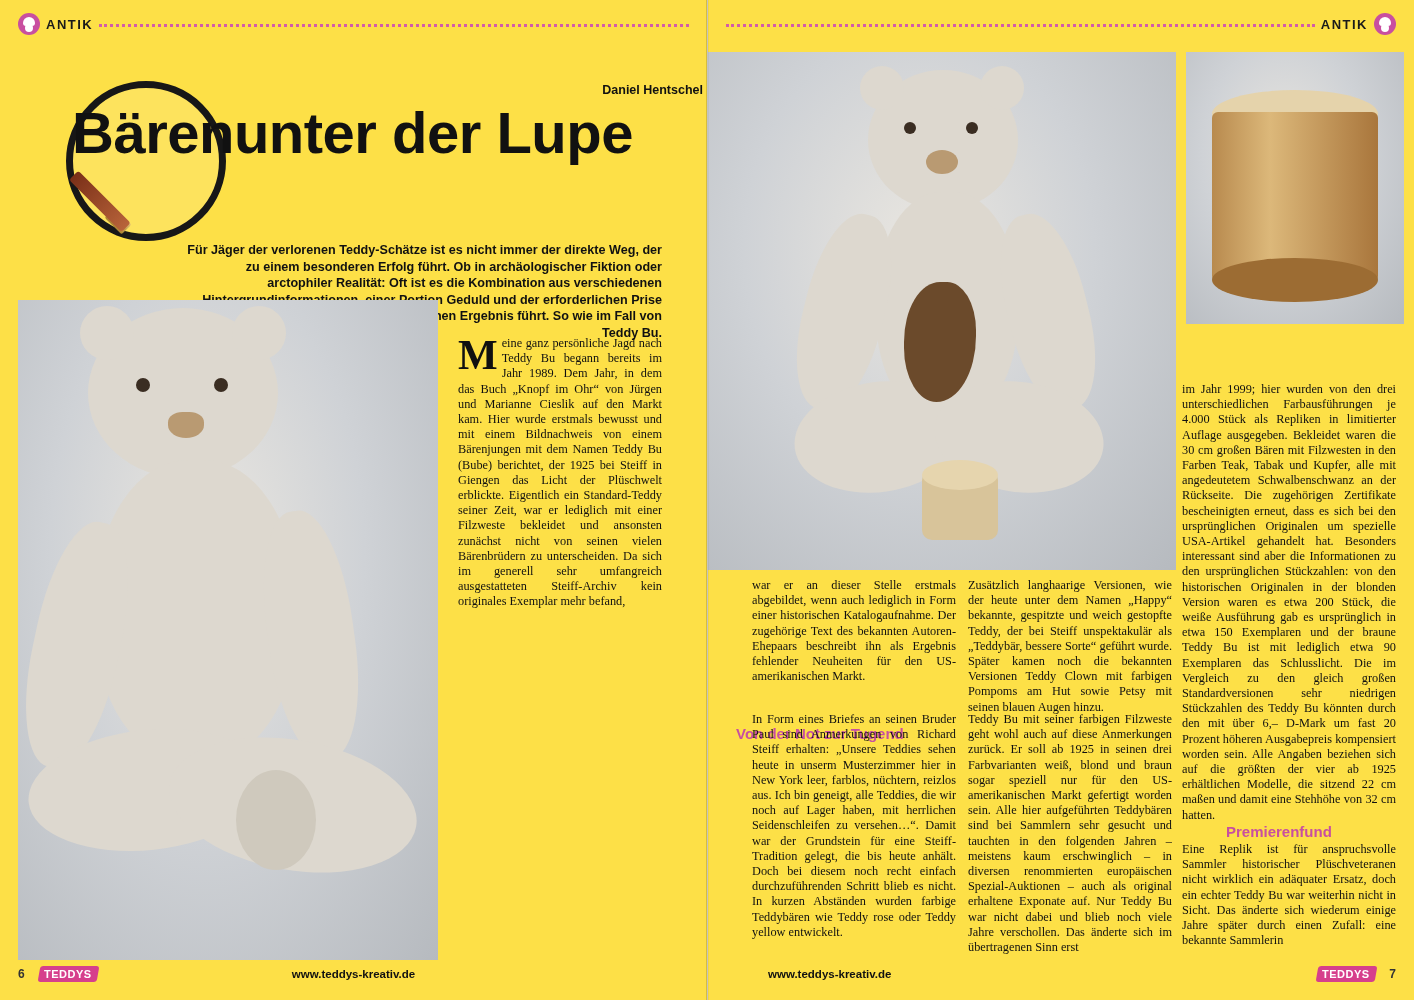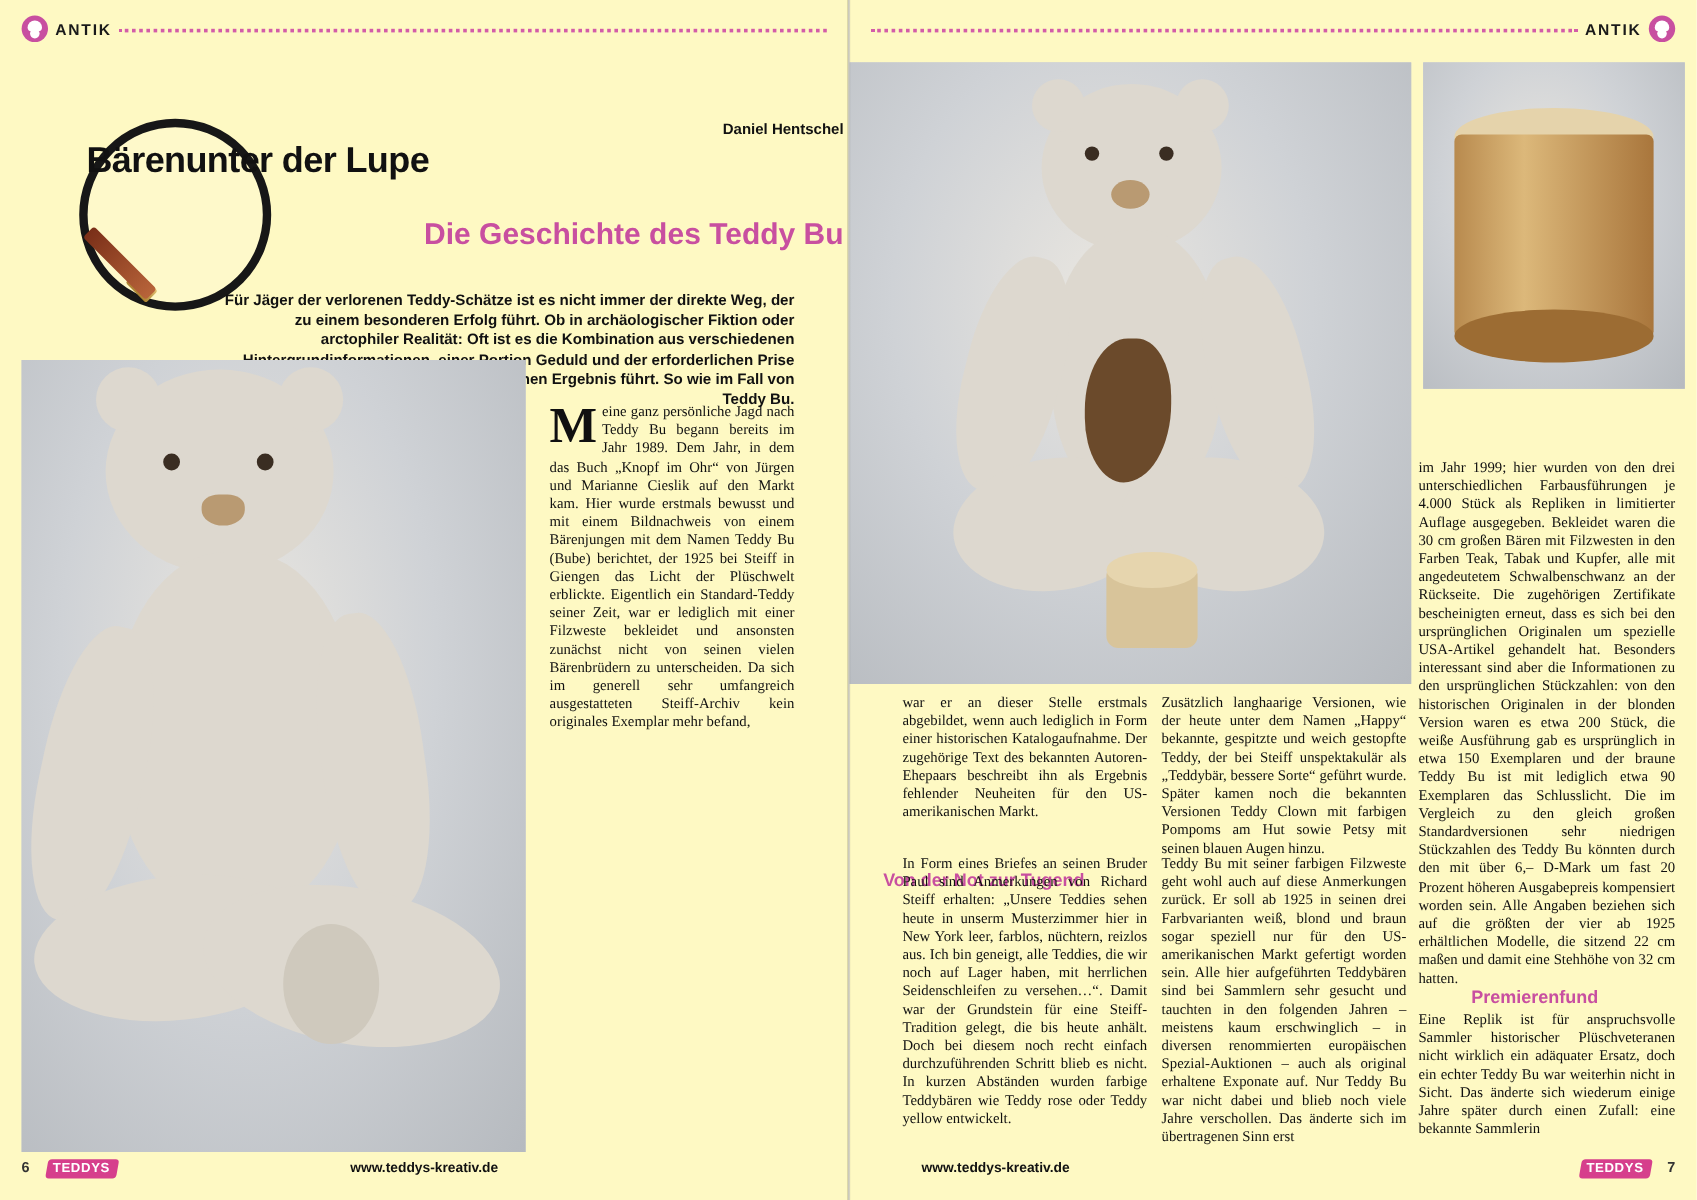--- a/index.html
+++ b/index.html
@@ -5,21 +5,21 @@
   * { box-sizing: border-box; }
   html, body { margin:0; padding:0; }
   body {
     width:1414px; height:1000px;
     font-family:"Liberation Serif", serif;
     background:#ffffff;
     overflow:hidden;
     position:relative;
   }
   .spread { position:absolute; inset:0; display:flex; }
-  .page { position:relative; height:1000px; background:#fef9c3; }
+  .page { position:relative; height:1000px; background:#fde047; }
   .page-left { width:707px; }
   .page-right { width:707px; border-left:1px solid #d8d8d8; }
 
   
   .runhead {
     position:absolute; top:10px; height:28px;
     display:flex; align-items:center; gap:6px;
   }
   .runhead-left { left:18px; right:18px; }
   .runhead-right { left:18px; right:18px; justify-content:flex-end; }
@@ -41,30 +41,30 @@
     width:12px; height:9px; border-radius:6px 6px 3px 3px;
     background:#fff;
   }
   .rh-icon:after {
     content:""; position:absolute; left:7px; top:11px;
     width:8px; height:8px; border-radius:50%;
     background:#fff;
   }
 
   
-  .title-block { position:absolute; left:0; top:63px; width:747px; height:260px; }
+  .title-block { position:absolute; left:0; top:45px; width:747px; height:260px; }
   .byline {
     position:absolute; right:44px; top:38px;
     font-family:"Liberation Sans", sans-serif;
     font-weight:bold; font-size:12.5px; color:#111;
   }
   .headline {
     position:absolute; left:72px; top:54px;
     font-family:"Liberation Sans", sans-serif;
-    font-weight:bold; font-size:30px; color:#111;
+    font-weight:bold; font-size:58px; color:#111;
     letter-spacing:-0.5px; white-space:nowrap;
   }
   .headline .hl-1 { color:#111; }
   .subline {
     position:absolute; right:44px; top:118px;
     font-family:"Liberation Sans", sans-serif;
     font-weight:bold; font-size:25px; color:#c84fa0;
     white-space:nowrap;
   }
 
@@ -186,21 +186,20 @@
     <div class="title-block">
       <div class="magnifier">
         <div class="mag-lens"></div>
         <div class="mag-ferrule"></div>
         <div class="mag-handle"></div>
       </div>
       <div class="byline">Daniel Hentschel</div>
       <div class="headline">
         <span class="hl-1">Bären</span><span>unter der Lupe</span>
       </div>
-      <div class="subline">Die Geschichte des Teddy Bu</div>
     </div>
 
     <div class="intro">Für Jäger der verlorenen Teddy-Schätze ist es nicht immer der direkte Weg, der zu einem besonderen Erfolg führt. Ob in archäologischer Fiktion oder arctophiler Realität: Oft ist es die Kombination aus verschiedenen Hintergrundinformationen, einer Portion Geduld und der erforderlichen Prise Glück, die letztendlich zu einem erstaunlichen Ergebnis führt. So wie im Fall von Teddy Bu.</div>
 
     <div class="photo photo-teddy-big">
       <div class="bear">
         <div class="b-part" style="left:70px; top:8px; width:190px; height:170px;"></div>
         <div class="b-part" style="left:62px; top:6px; width:54px; height:54px;"></div>
         <div class="b-part" style="left:214px; top:6px; width:54px; height:54px;"></div>
         <div class="b-part b-shade" style="left:150px; top:112px; width:36px; height:26px; border-radius:40% 40% 50% 50%; background:#b99a72;"></div>

